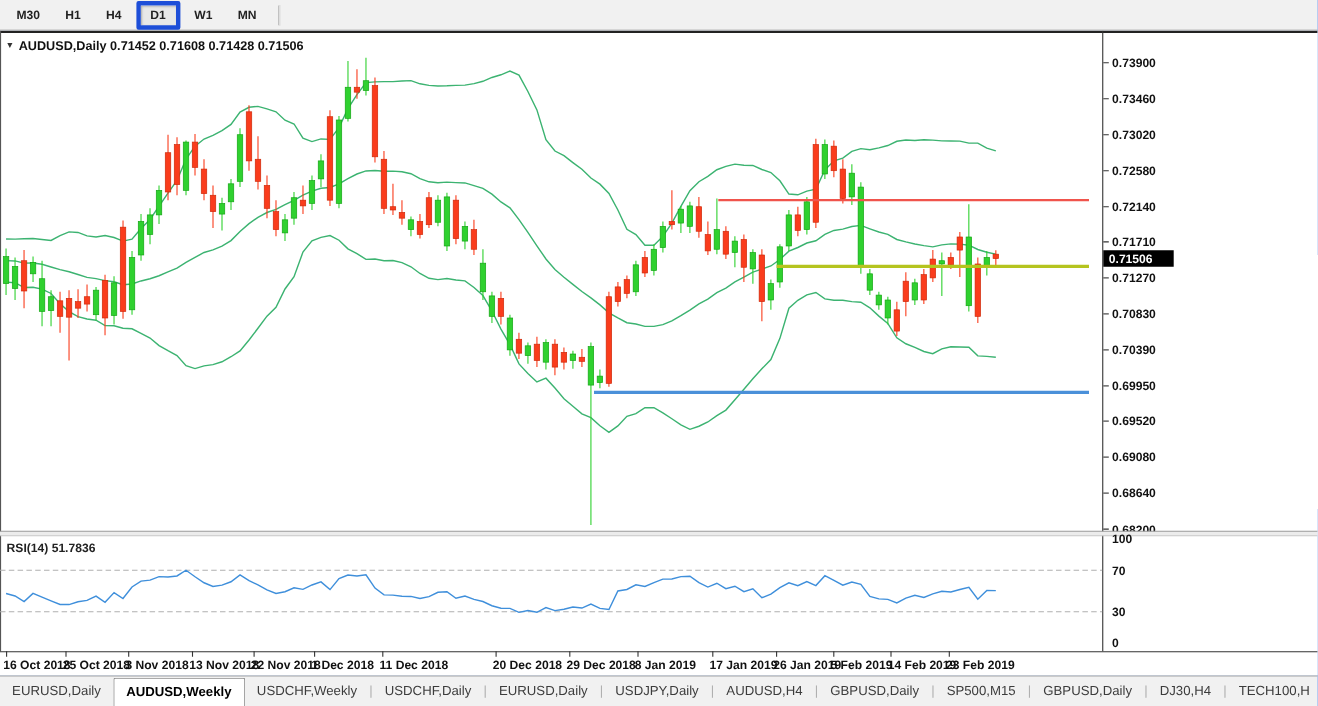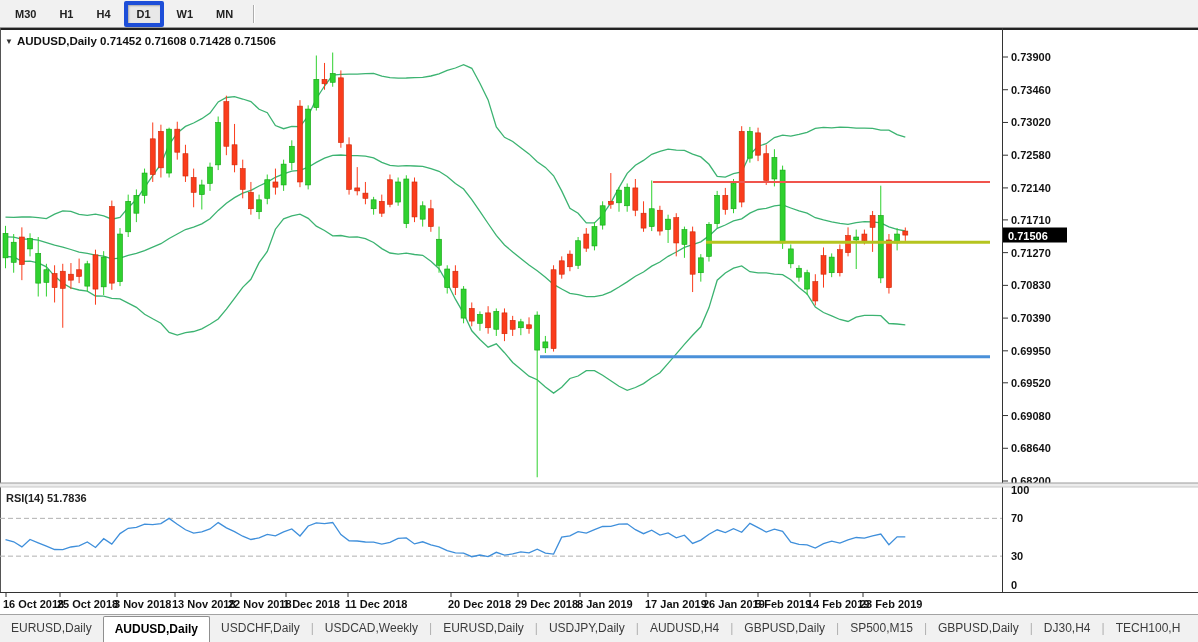--- a/index.html
+++ b/index.html
@@ -352,24 +352,24 @@
     <text x="17" y="17" font-size="11.5" font-weight="bold" fill="#111">AUDUSD,Daily  0.71452 0.71608 0.71428 0.71506</text>
     <text x="6" y="474" font-size="11" font-weight="bold" fill="#222">RSI(14) 51.7836</text>
     <g id="badge">
       <rect x="1003" y="199.5" width="64" height="15" fill="#000"></rect>
       <text x="1008" y="211.5" font-size="11" font-weight="bold" fill="#fff">0.71506</text>
     </g>
   </svg>
 
   <div id="tabbar">
       <span class="tab">EURUSD,Daily</span>
-      <span class="tab active">AUDUSD,Daily</span>
+      <span class="tab active">AUDUSD,Weekly</span>
+      <span class="tab">USDCHF,Weekly</span>
+      <span class="sep">|</span>
       <span class="tab">USDCHF,Daily</span>
-      <span class="sep">|</span>
-      <span class="tab">USDCAD,Weekly</span>
       <span class="sep">|</span>
       <span class="tab">EURUSD,Daily</span>
       <span class="sep">|</span>
       <span class="tab">USDJPY,Daily</span>
       <span class="sep">|</span>
       <span class="tab">AUDUSD,H4</span>
       <span class="sep">|</span>
       <span class="tab">GBPUSD,Daily</span>
       <span class="sep">|</span>
       <span class="tab">SP500,M15</span>

